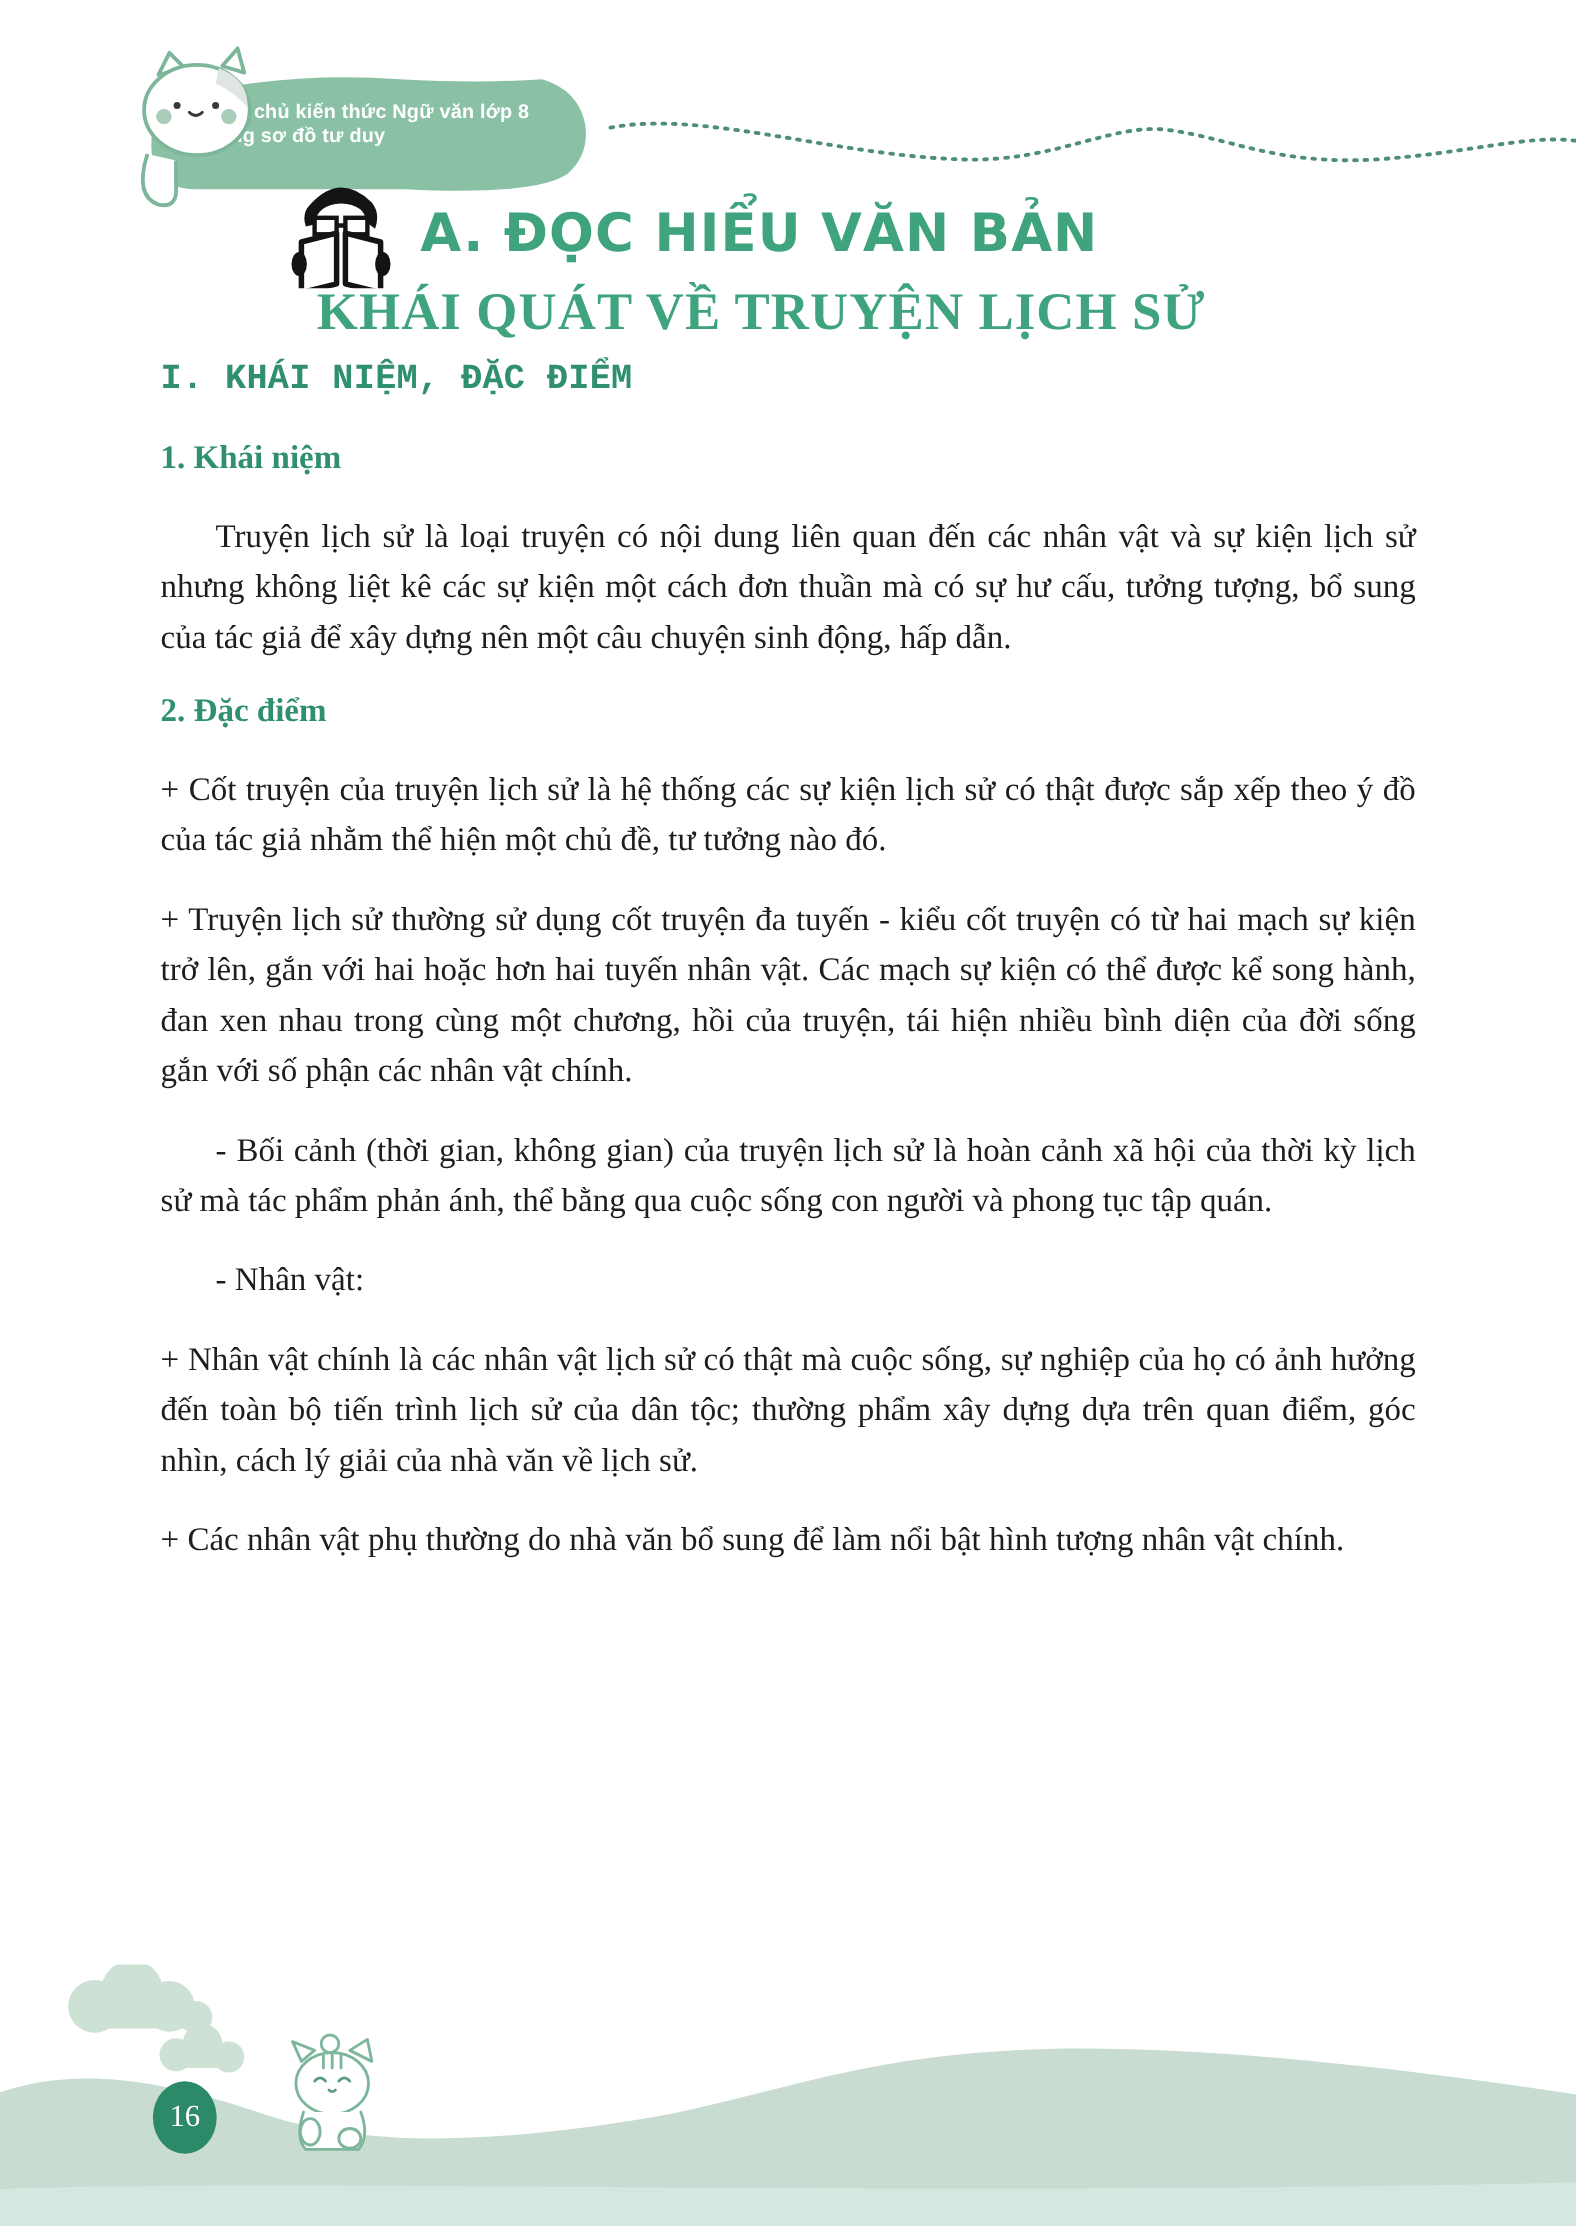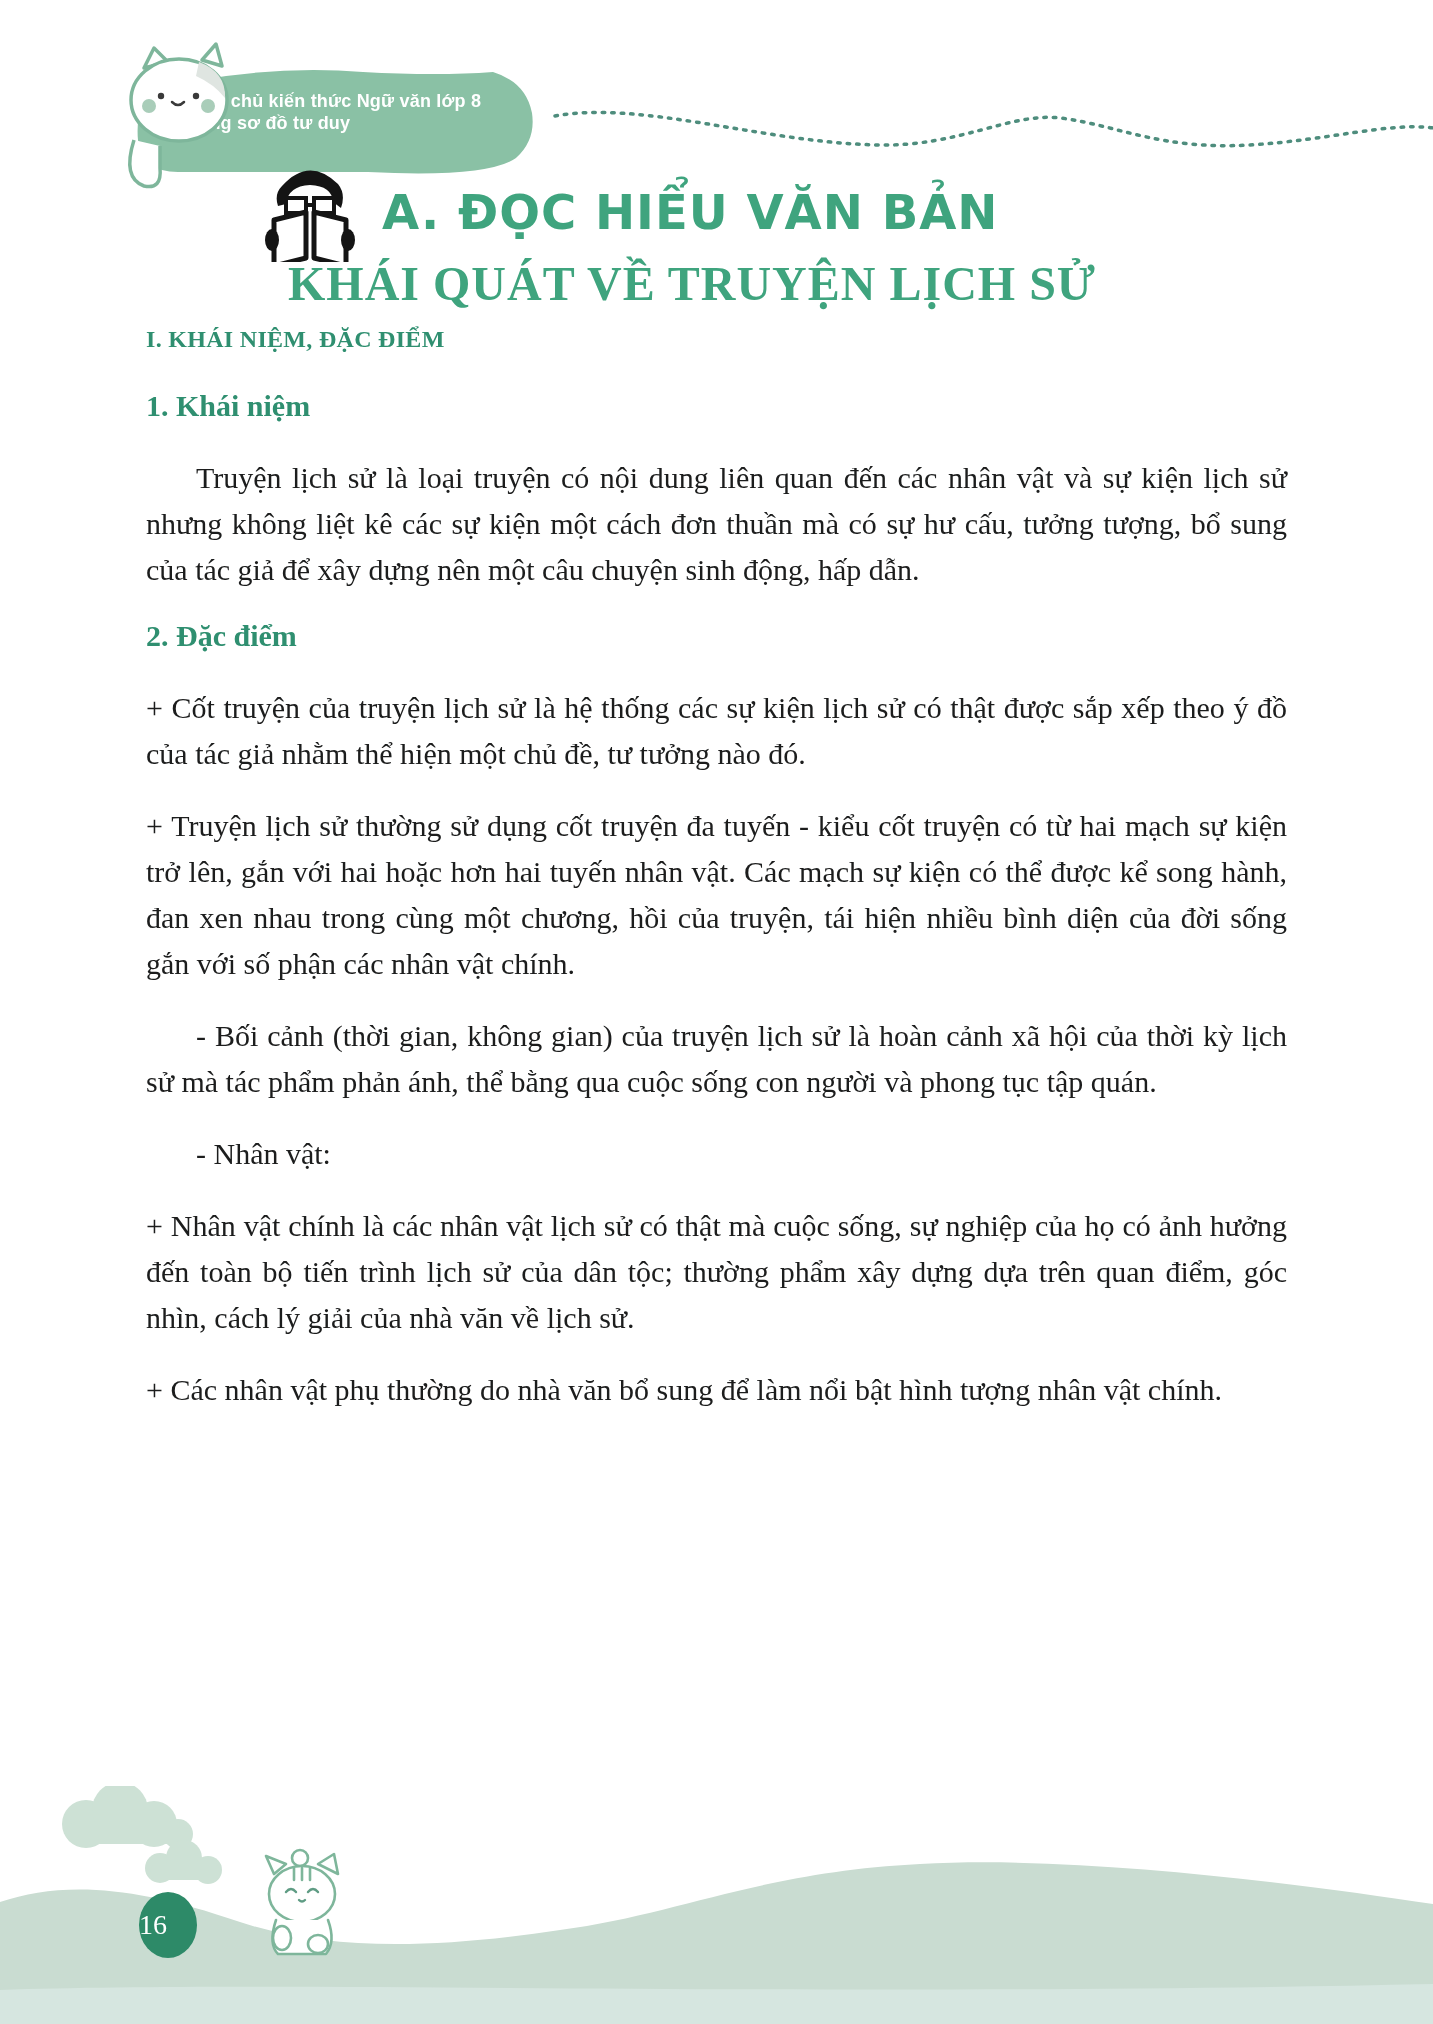--- a/index.html
+++ b/index.html
@@ -25,38 +25,38 @@
     font-size:48px;letter-spacing:1px;color:var(--title-green,#3fa47e);white-space:nowrap;
   }
   .title2{
     position:absolute;left:288px;top:256px;
     font-family:Liberation Serif, serif;font-weight:bold;
     font-size:48px;letter-spacing:1px;color:var(--title-green,#3fa47e);white-space:nowrap;
   }
   
   .content{position:absolute;left:146px;top:326px;width:1141px;}
   .content h2{
-    font-size:24px;font-weight:bold;color:var(--heading-teal,#2f8f70);
-    margin:0 0 36px 0;letter-spacing:.3px;
+    font-size:32px;font-weight:bold;color:var(--heading-teal,#2f8f70);
+    margin:0 0 36px 0;letter-spacing:.3px;font-family:Liberation Mono, monospace;
   }
   .content h3{
     font-size:30px;font-weight:bold;color:var(--heading-teal,#2f8f70);
     margin:2px 0 32px 0;
   }
   .content p{
     font-size:30px;line-height:46px;text-align:justify;margin:0 0 26px 0;font-family:Liberation Serif, serif;
   }
   .content p.indent{text-indent:50px;}
   
   .footer-art{position:absolute;left:0;top:1724px;width:1433px;height:300px;}
   .clouds{position:absolute;left:48px;top:1786px;width:220px;height:120px;}
   .footer-cat{position:absolute;left:256px;top:1846px;width:92px;height:112px;}
   .page-circle{
     position:absolute;left:139px;top:1892px;width:58px;height:66px;border-radius:50%;
-    background:var(--page-circle,#2d8a68);display:flex;align-items:center;
+    background:var(--page-circle,#2d8a68);display:flex;align-items:center;justify-content:center;
     color:#fff;font-size:28px;font-family:"Liberation Serif",serif;
   }
 </style>
 </head>
 <body>
 
 <div class="page">
 
   <svg class="dotted-line" viewBox="0 0 1433 90">
     <path d="M555,26 C640,10 760,52 877,55 C960,57 1010,22 1061,28 C1120,36 1160,60 1250,55 C1330,50 1390,32 1433,38" fill="none" stroke="var(--dotted-line,#4e8d7d)" stroke-width="3.5" stroke-linecap="round" stroke-dasharray="2.5 7"></path>

